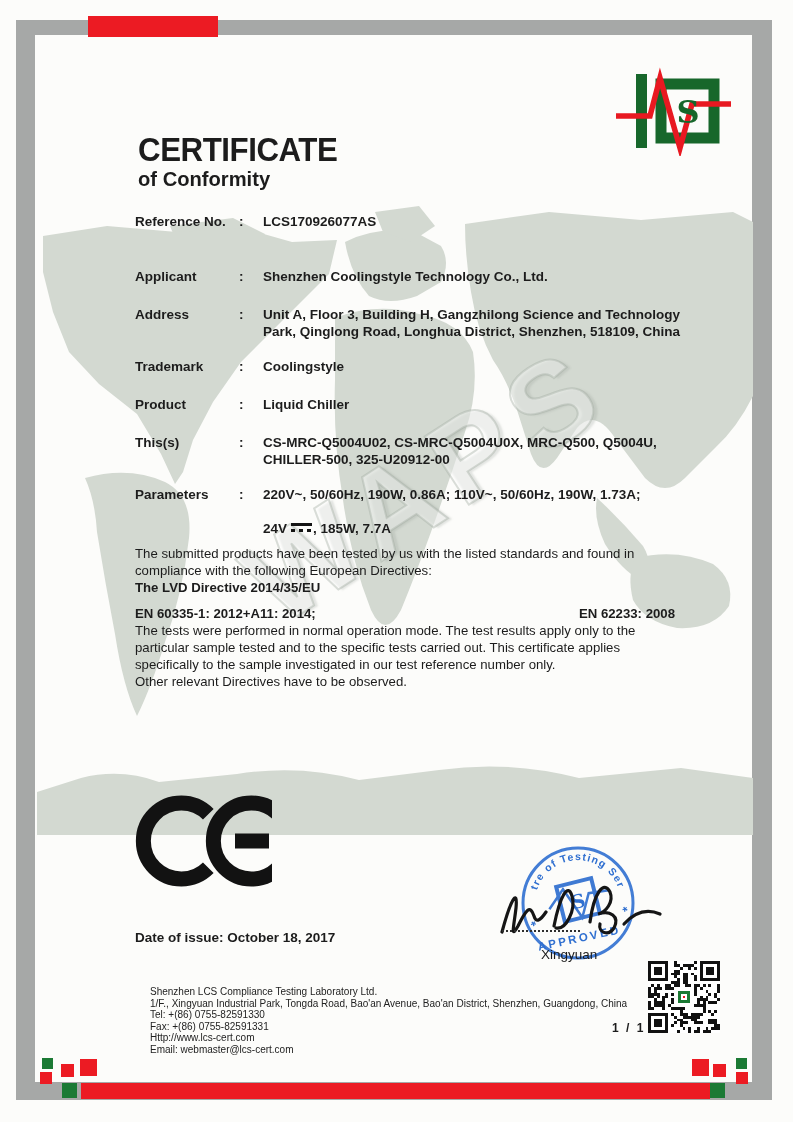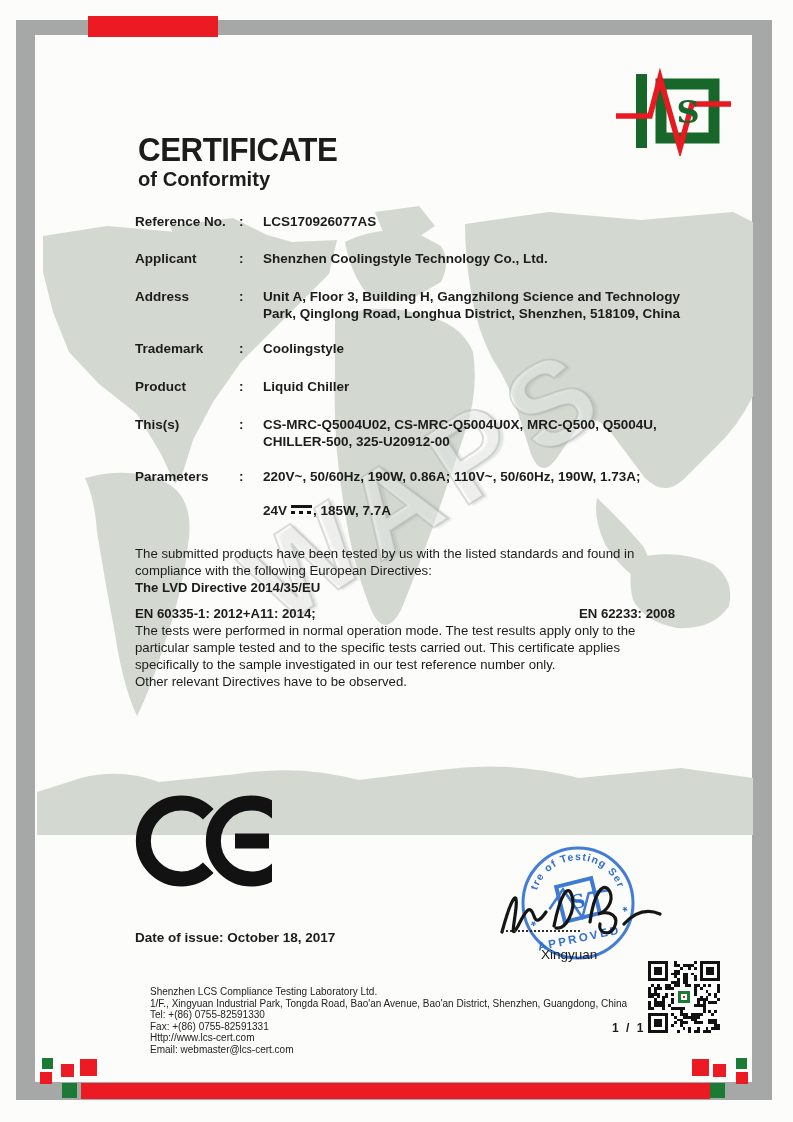--- a/index.html
+++ b/index.html
@@ -40,21 +40,21 @@
          letter-spacing:-0.5px;transform:scaleX(0.92);transform-origin:left;}
   .subtitle{position:absolute;left:138px;top:167px;font-size:21px;font-weight:bold;
          transform:scaleX(0.96);transform-origin:left;}
   
   .fields{position:absolute;left:135px;top:213px;width:556px;font-size:13.5px;
           font-weight:bold;line-height:17px;}
   .frow{display:flex;align-items:flex-start;}
   .frow .lab{width:104px;flex:none;}
   .frow .col{width:24px;flex:none;}
   .frow .val{flex:1;white-space:pre-line;}
-  .mb26{margin-bottom:20px;} .mb21{margin-bottom:21px;} .mb18{margin-bottom:18px;}
+  .mb26{margin-bottom:38px;} .mb21{margin-bottom:21px;} .mb18{margin-bottom:18px;}
   .param2{margin-top:17px;padding-left:128px;}
   .dc{display:inline-block;width:21px;height:11px;position:relative;margin:0 1px 0 4px;}
   .dc::before{content:"";position:absolute;left:0;right:0;top:1px;height:3px;background:#141414;}
   .dc::after{content:"";position:absolute;left:0;right:0;top:7px;height:3px;
       background:repeating-linear-gradient(90deg,#141414 0 4.5px,transparent 4.5px 8px);}
   
   .bodytext{position:absolute;left:135px;top:545px;width:540px;font-size:13.2px;line-height:17px;}
   .bodytext p{margin:0;white-space:pre-line;}
   .lvd{font-weight:bold;margin-top:13px;}
   .enrow{display:flex;justify-content:space-between;font-weight:bold;margin-top:9px;}

